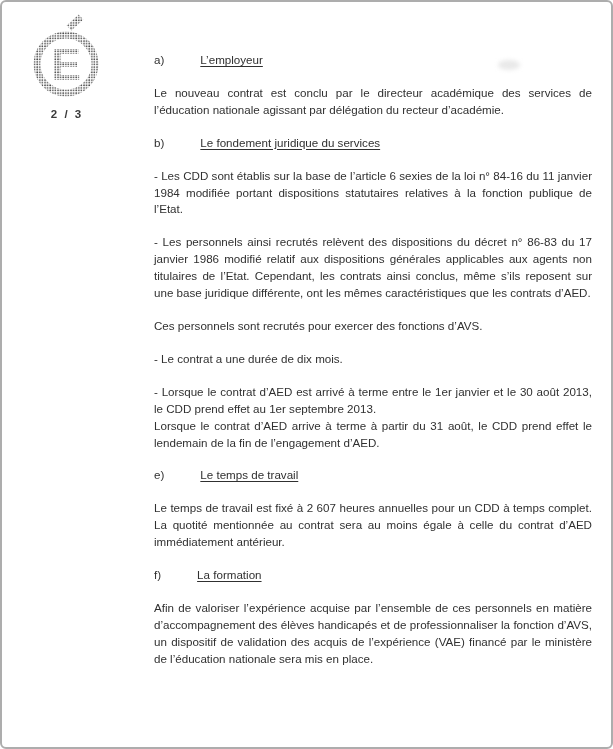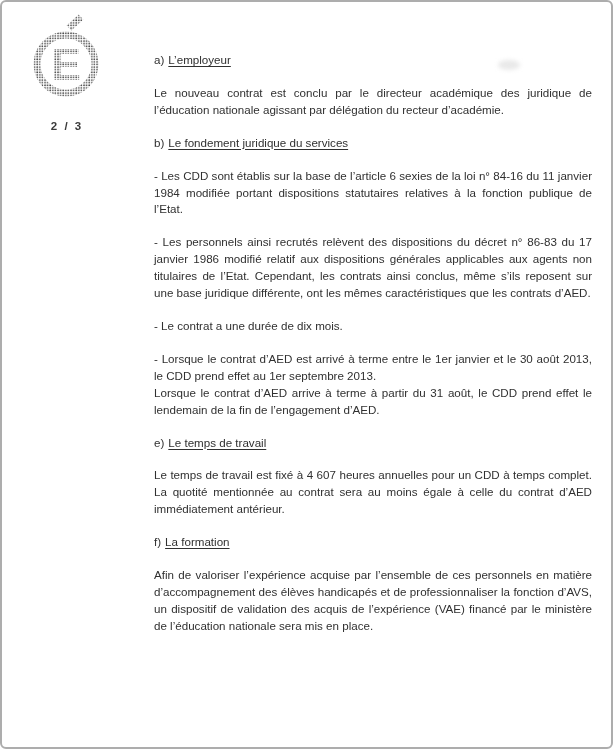--- a/index.html
+++ b/index.html
@@ -12,21 +12,21 @@
     overflow:hidden;
     font-family:"Liberation Sans","DejaVu Sans",sans-serif;
   }
   
   .logo-block{
     position:absolute;left:26px;top:12px;width:78px;
     text-align:center;
   }
   .logo-svg{display:block;margin:0 auto;}
   .page-number{
-    margin-top:22px;
+    margin-top:10px;
     font-size:11.5px;
     letter-spacing:2px;
     color:#3a3a3a;
     font-weight:bold;
   }
   
   .doc-column{
     position:absolute;left:152px;top:50px;width:438px;
     color:#303030;
     font-size:11.6px;
@@ -36,20 +36,21 @@
     font-weight:bold;
     color:#242424;
     margin:0 0 16px 0;
   }
   .section{margin:0;}
   .section-heading{margin:0 0 16px 0;}
   .section-heading .prefix{margin-right:4px;}
   .section-heading .underlined{
     text-decoration:underline;
     text-underline-offset:2px;
+    margin-left:32px;
   }
   .para{
     margin:0 0 16px 0;
     text-align:justify;
     white-space:pre-line;
   }
   .scan-artifact{
     position:absolute;left:496px;top:58px;width:22px;height:10px;
     background:#e9e9e9;
     border-radius:50%;
@@ -78,41 +79,42 @@
       <text x="35" y="66" text-anchor="middle" font-family="Liberation Sans, sans-serif" font-size="45" font-weight="bold" fill="url(#stipple)">E</text>
     </svg>
     <div class="page-number">2 / 3</div>
   </div>
 
   <div class="doc-column">
 
 
     <div class="section">
       <p class="section-heading"><span class="prefix">a)</span><span class="underlined">L’employeur</span></p>
-      <p class="para">Le nouveau contrat est conclu par le directeur académique des juridique de l’éducation nationale agissant par délégation du recteur d’académie.</p>
+      <p class="para">Le nouveau contrat est conclu par le directeur académique des services de l’éducation nationale agissant par délégation du recteur d’académie.</p>
     </div>
 
     <div class="section">
       <p class="section-heading"><span class="prefix">b)</span><span class="underlined">Le fondement juridique du services</span></p>
       <p class="para">- Les CDD sont établis sur la base de l’article 6 sexies de la loi n° 84-16 du 11 janvier 1984 modifiée portant dispositions statutaires relatives à la fonction publique de l’Etat.</p>
       <p class="para">- Les personnels ainsi recrutés relèvent des dispositions du décret n° 86-83 du 17 janvier 1986 modifié relatif aux dispositions générales applicables aux agents non titulaires de l’Etat. Cependant, les contrats ainsi conclus, même s’ils reposent sur une base juridique différente, ont les mêmes caractéristiques que les contrats d’AED.</p>
     </div>
 
     <div class="section">
+      <p class="para">Ces personnels sont recrutés pour exercer des fonctions d’AVS.</p>
     </div>
 
     <div class="section">
       <p class="para">- Le contrat a une durée de dix mois.</p>
       <p class="para">- Lorsque le contrat d’AED est arrivé à terme entre le 1er janvier et le 30 août 2013, le CDD prend effet au 1er septembre 2013.
 Lorsque le contrat d’AED arrive à terme à partir du 31 août, le CDD prend effet le lendemain de la fin de l’engagement d’AED.</p>
     </div>
 
     <div class="section">
       <p class="section-heading"><span class="prefix">e)</span><span class="underlined">Le temps de travail</span></p>
-      <p class="para">Le temps de travail est fixé à 4 607 heures annuelles pour un CDD à temps complet. La quotité mentionnée au contrat sera au moins égale à celle du contrat d’AED immédiatement antérieur.</p>
+      <p class="para">Le temps de travail est fixé à 2 607 heures annuelles pour un CDD à temps complet. La quotité mentionnée au contrat sera au moins égale à celle du contrat d’AED immédiatement antérieur.</p>
     </div>
 
     <div class="section">
       <p class="section-heading"><span class="prefix">f)</span><span class="underlined">La formation</span></p>
       <p class="para">Afin de valoriser l’expérience acquise par l’ensemble de ces personnels en matière d’accompagnement des élèves handicapés et de professionnaliser la fonction d’AVS, un dispositif de validation des acquis de l’expérience (VAE) financé par le ministère de l’éducation nationale sera mis en place.</p>
     </div>
 
   </div>
 </div>
 

